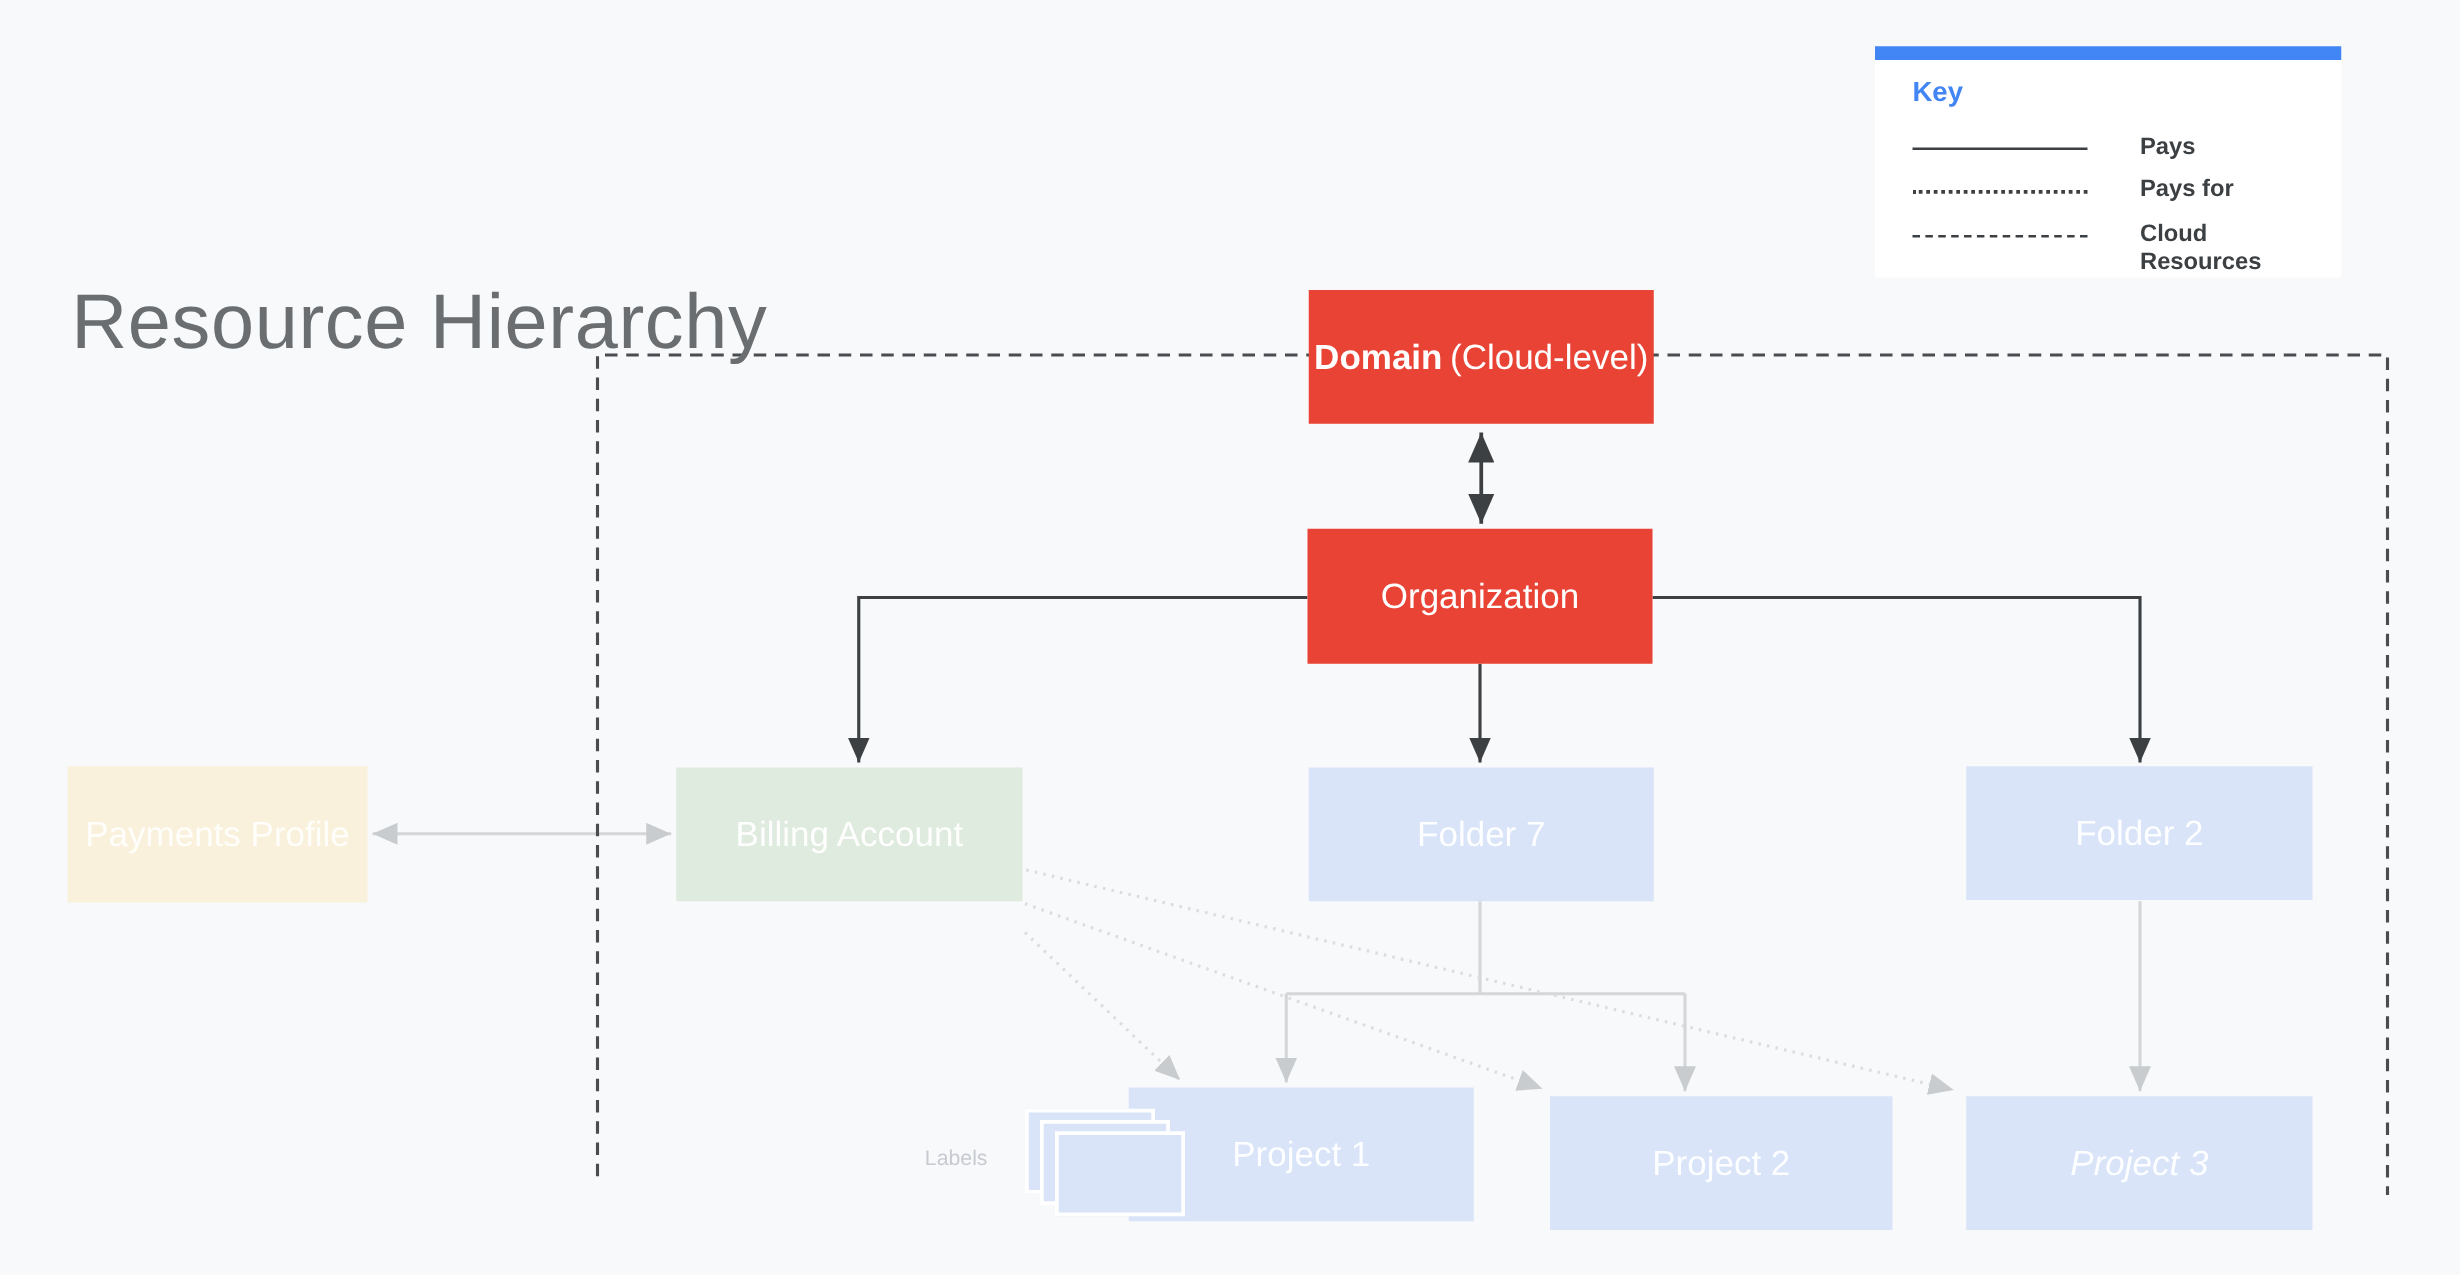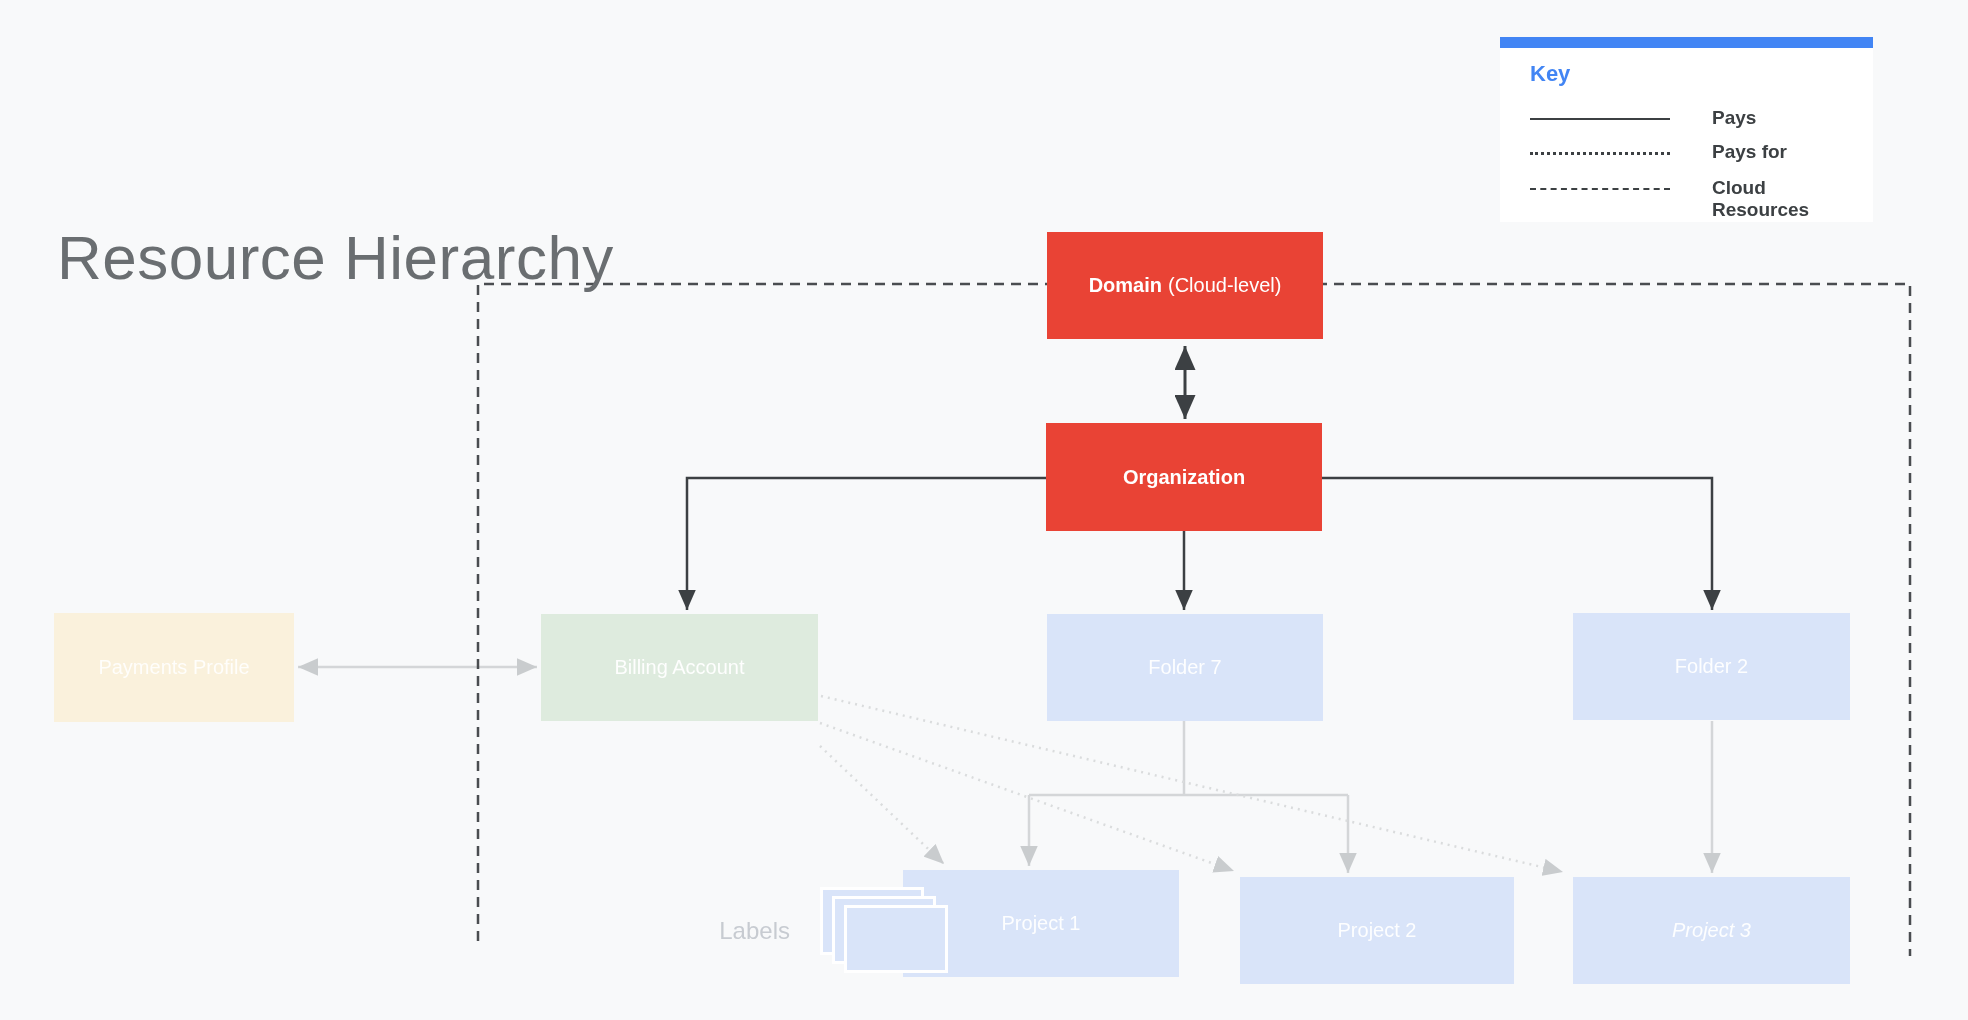--- a/index.html
+++ b/index.html
@@ -22,41 +22,41 @@
   .dash{stroke:var(--boundary-line);stroke-width:2.5;stroke-dasharray:10 7;fill:none;}
   
   .title{
     position:absolute;left:57px;top:180px;z-index:4;
     font-size:62px;font-weight:400;color:var(--title-gray);letter-spacing:.5px;
   }
   
   .node{
     position:absolute;z-index:2;
     display:flex;align-items:center;justify-content:center;
-    font-size:20px;text-align:center;white-space:nowrap;
+    font-size:28px;text-align:center;white-space:nowrap;
   }
   .red  {background:var(--red);color:#FFFFFF;}
   .blue {background:var(--light-blue);color:rgba(255,255,255,.95);}
   .green{background:var(--light-green);color:rgba(255,255,255,.95);}
   .cream{background:var(--cream);color:rgba(255,255,255,.88);}
   .bold{font-weight:bold;}
   .rest{margin-left:6px;}
   .domain      {left:1047px;top:232px;width:276px;height:107px;}
-  .organization{left:1046px;top:423px;width:276px;height:108px;font-weight:bold;}
+  .organization{left:1046px;top:423px;width:276px;height:108px;font-weight:normal;}
   .payments    {left:54px;  top:613px;width:240px;height:109px;}
   .billing     {left:541px; top:614px;width:277px;height:107px;}
   .folder1     {left:1047px;top:614px;width:276px;height:107px;}
   .folder2     {left:1573px;top:613px;width:277px;height:107px;}
   .project1    {left:903px; top:870px;width:276px;height:107px;}
   .project2    {left:1240px;top:877px;width:274px;height:107px;}
   .project3    {left:1573px;top:877px;width:277px;height:107px;font-style:italic;}
   
   .labels-caption{
     position:absolute;left:650px;top:917px;width:140px;z-index:3;
-    font-size:24px;color:var(--labels-gray);text-align:right;
+    font-size:17px;color:var(--labels-gray);text-align:right;
   }
   .cards{position:absolute;left:820px;top:887px;width:134px;height:110px;z-index:3;}
   .card{
     position:absolute;width:104px;height:68px;
     background:var(--light-blue);border:3px solid #FFFFFF;box-sizing:border-box;
   }
   .c3{left:0;top:0;}
   .c2{left:12px;top:9px;}
   .c1{left:24px;top:18px;}
   

